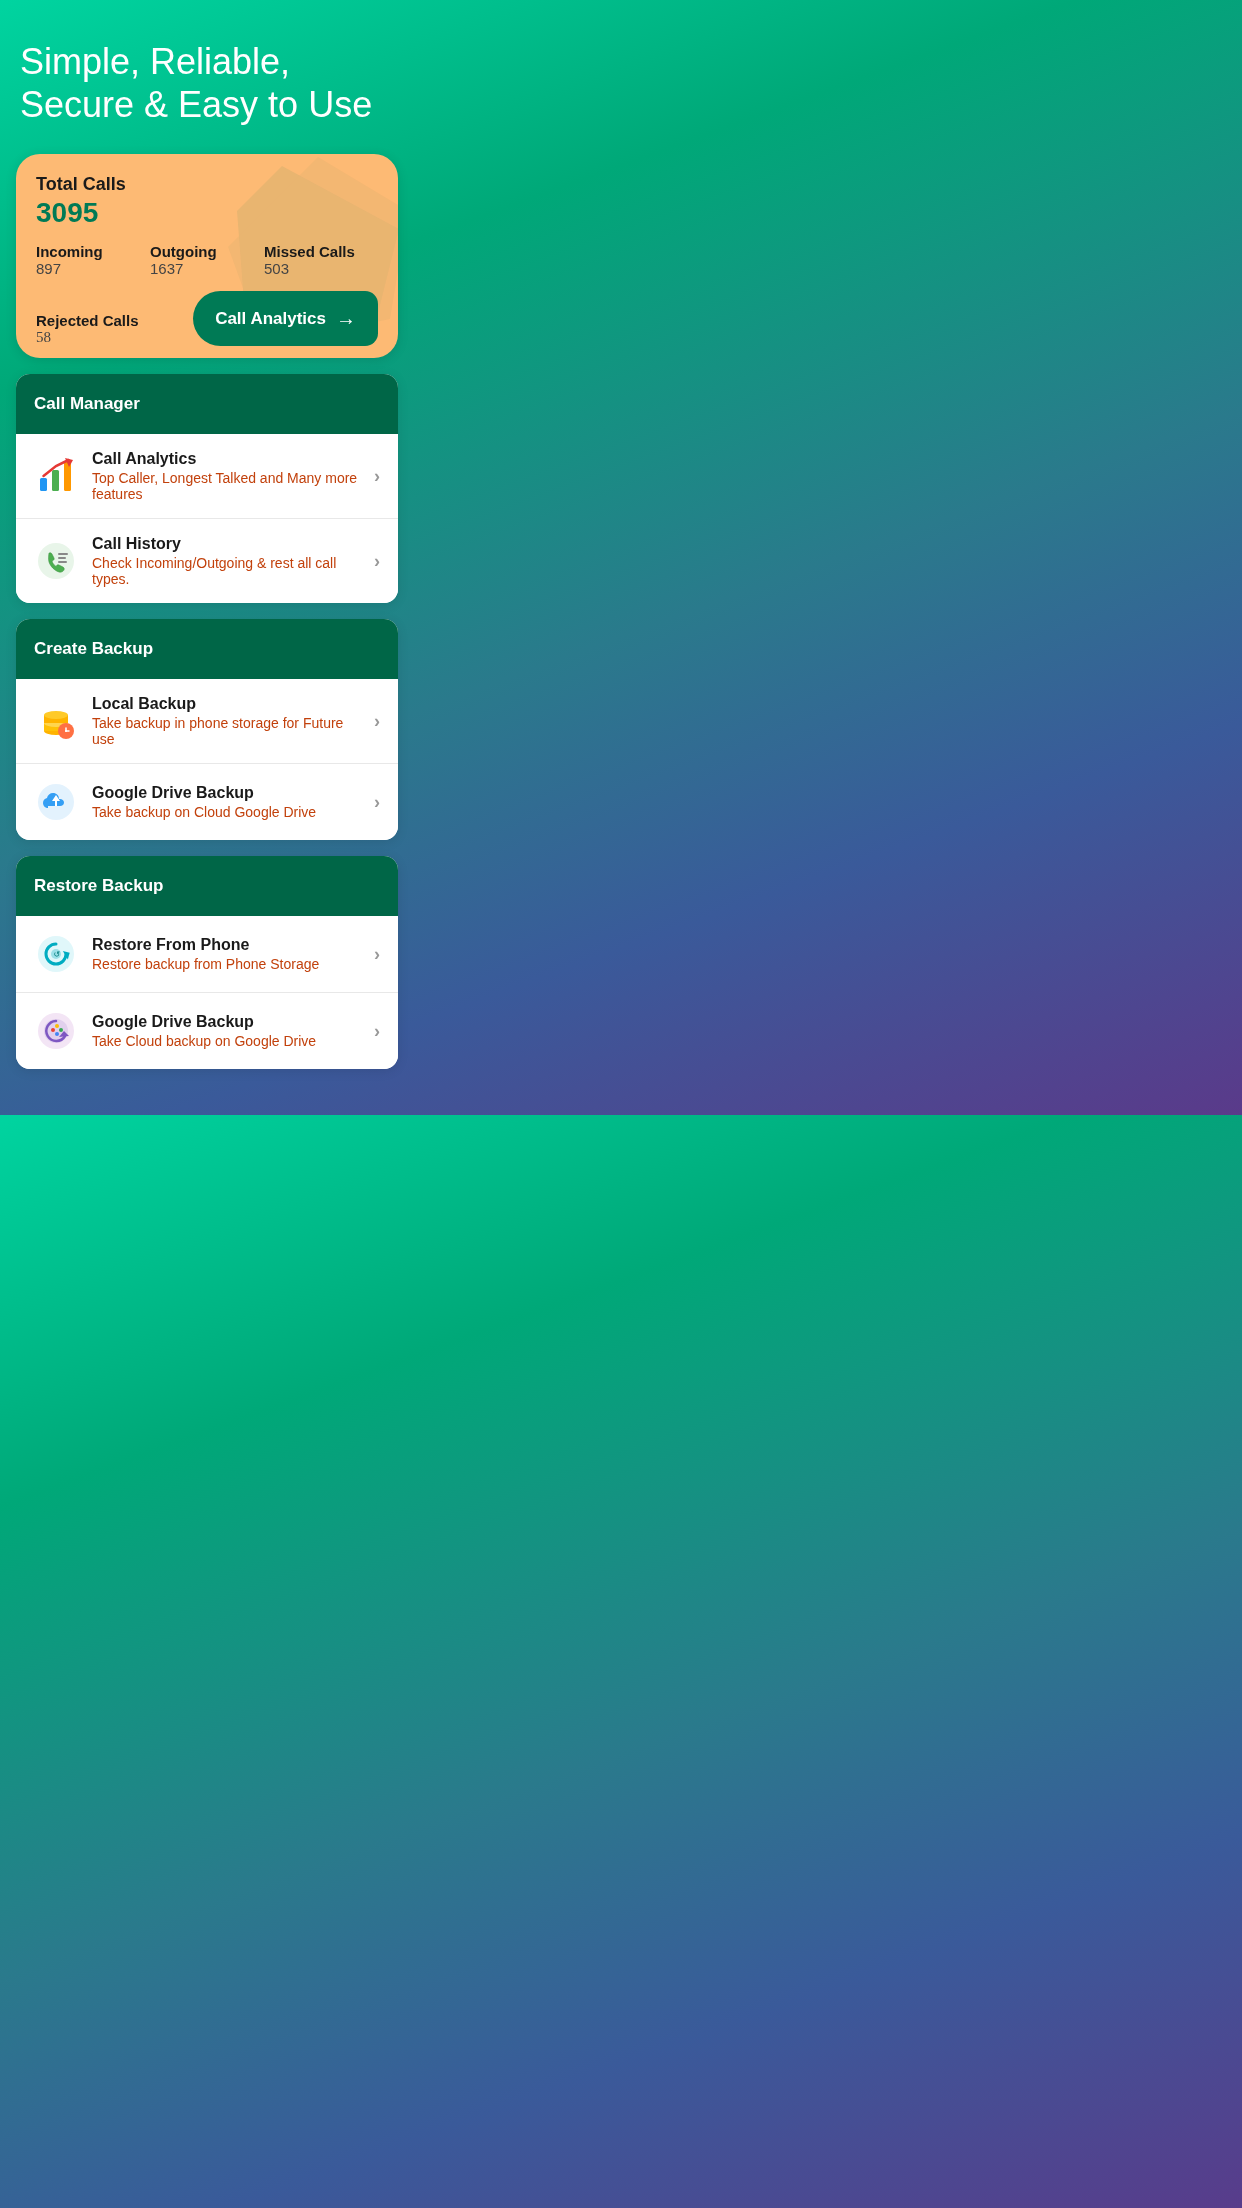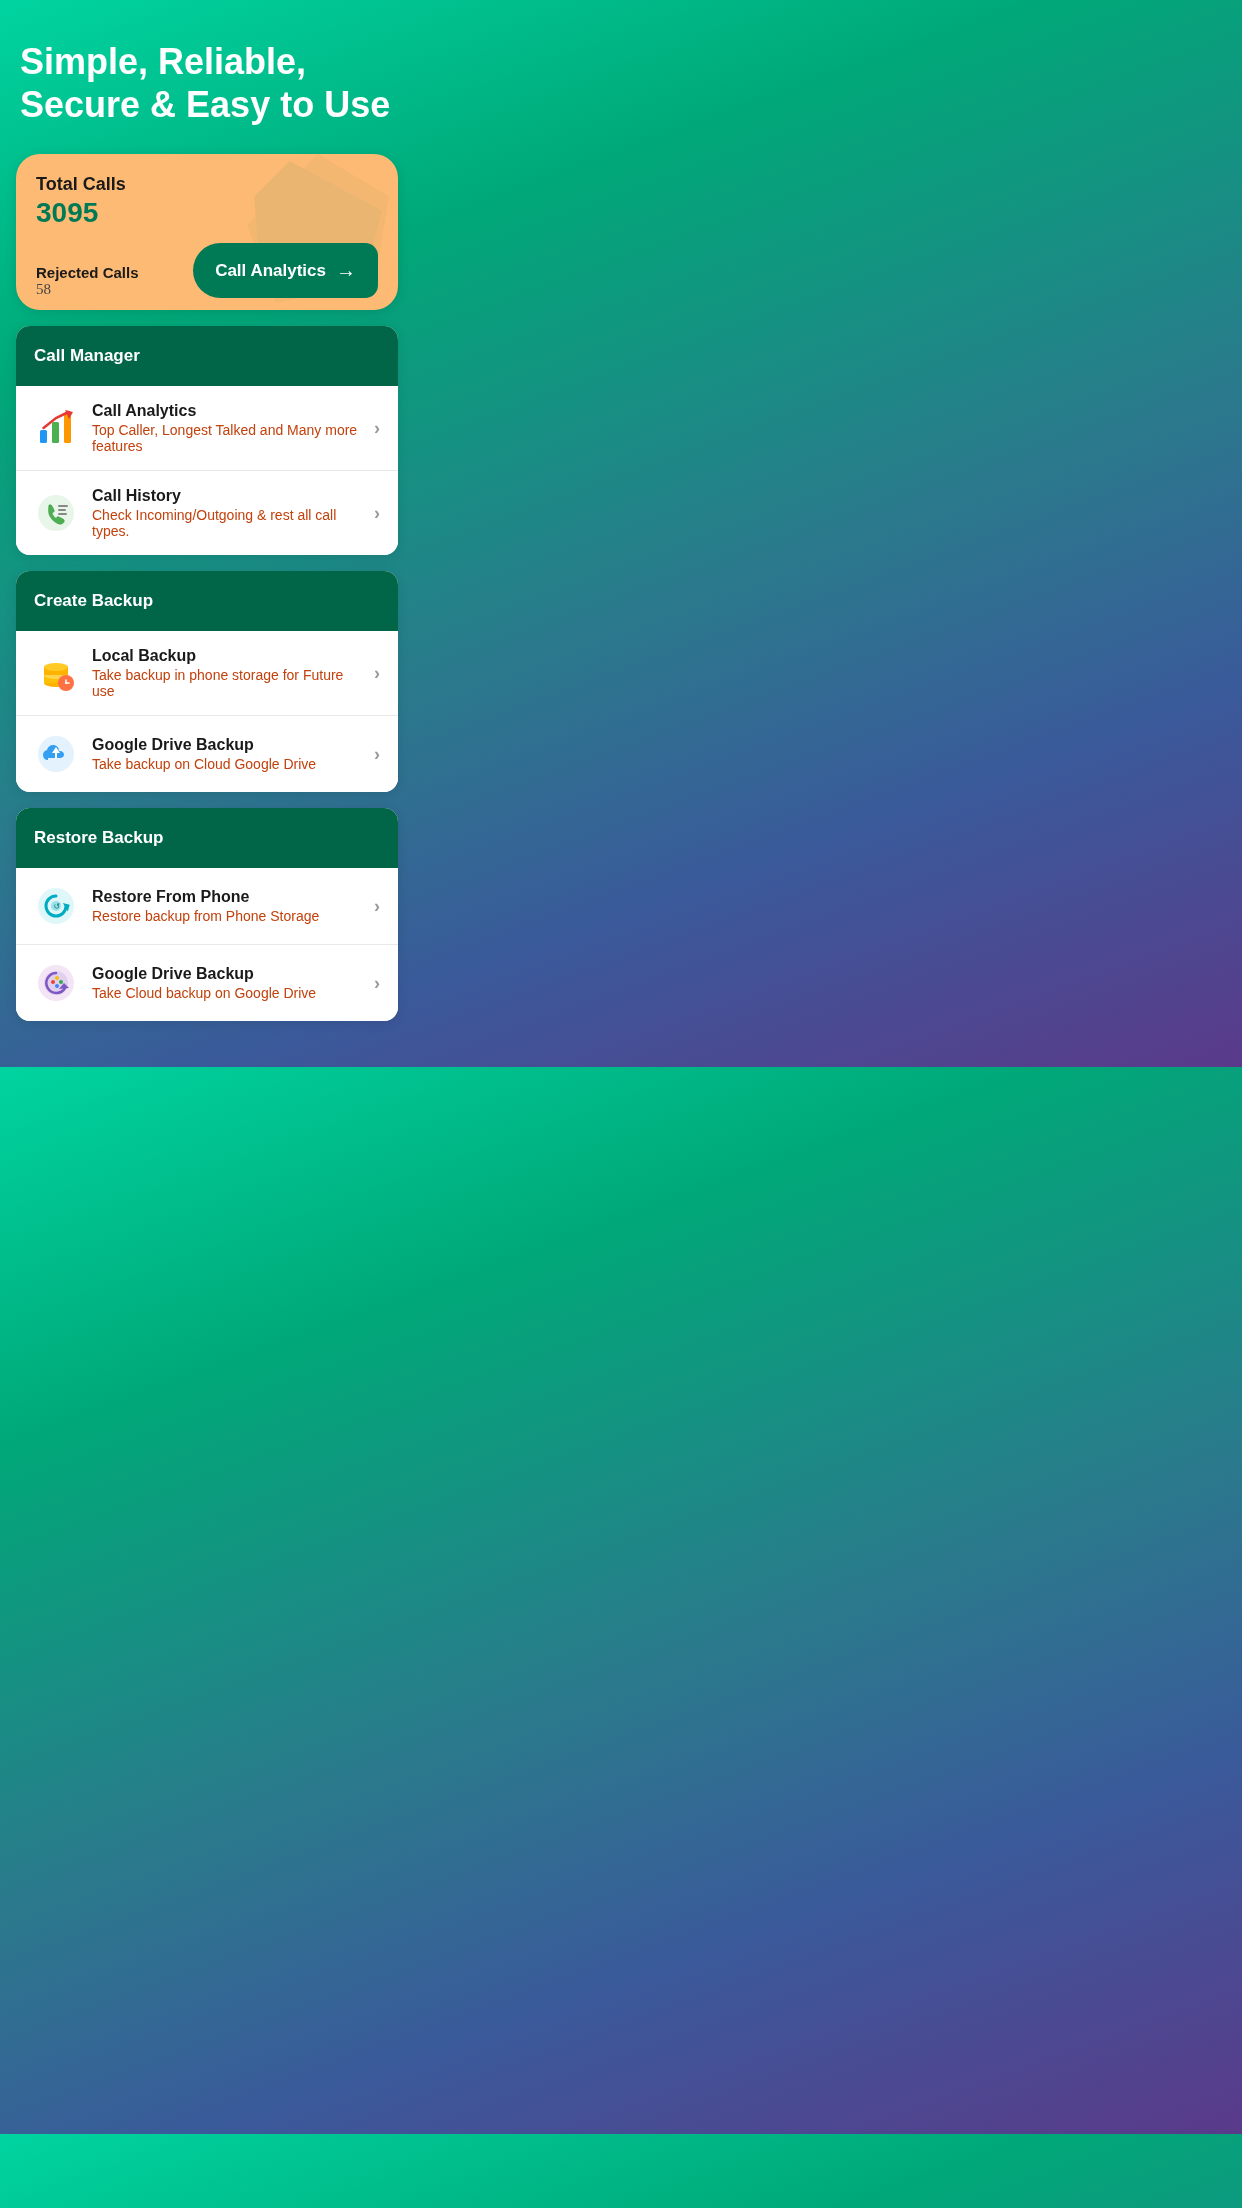--- a/index.html
+++ b/index.html
@@ -7,21 +7,21 @@
       width: 414px;
       min-height: 736px;
       font-family: 'Segoe UI', Arial, sans-serif;
       background: linear-gradient(160deg, #00d4a0 0%, #00a878 25%, #2a7a8c 55%, #3a5a9a 75%, #5a3a8a 100%);
       padding: 40px 16px 30px 16px;
     }
 
     .hero-title {
       color: #fff;
       font-size: 36px;
-      font-weight: 700;
+      font-weight: 400;
       line-height: 1.2;
       margin-bottom: 28px;
       padding: 0 4px;
     }
 
     .card {
       background: #fff;
       border-radius: 14px;
       overflow: hidden;
       margin-bottom: 16px;
@@ -194,20 +194,34 @@
 
   <svg class="stats-bg" viewBox="0 0 200 220" fill="none" xmlns="http://www.w3.org/2000/svg">
     <polygon points="60,10 190,80 160,200 20,190 10,60" fill="#007a55"></polygon>
     <polygon points="100,0 200,60 180,180 40,210 0,100" fill="#007a55" opacity="0.5"></polygon>
   </svg>
 
   <div class="stats-content">
     <div class="total-calls-label">Total Calls</div>
     <div class="total-calls-value">3095</div>
 
+    <div class="stats-row">
+      <div class="stat-item">
+        <div class="stat-label">Incoming</div>
+        <div class="stat-value">897</div>
+      </div>
+      <div class="stat-item">
+        <div class="stat-label">Outgoing</div>
+        <div class="stat-value">1637</div>
+      </div>
+      <div class="stat-item">
+        <div class="stat-label">Missed Calls</div>
+        <div class="stat-value">503</div>
+      </div>
+    </div>
 
     <div class="stats-bottom-row">
       <div class="rejected-info">
         <div class="rejected-label">Rejected Calls</div>
         <div class="rejected-value">58</div>
       </div>
       <button class="call-analytics-btn">
         <span>Call Analytics</span>
         <span class="arrow">→</span>
       </button>

